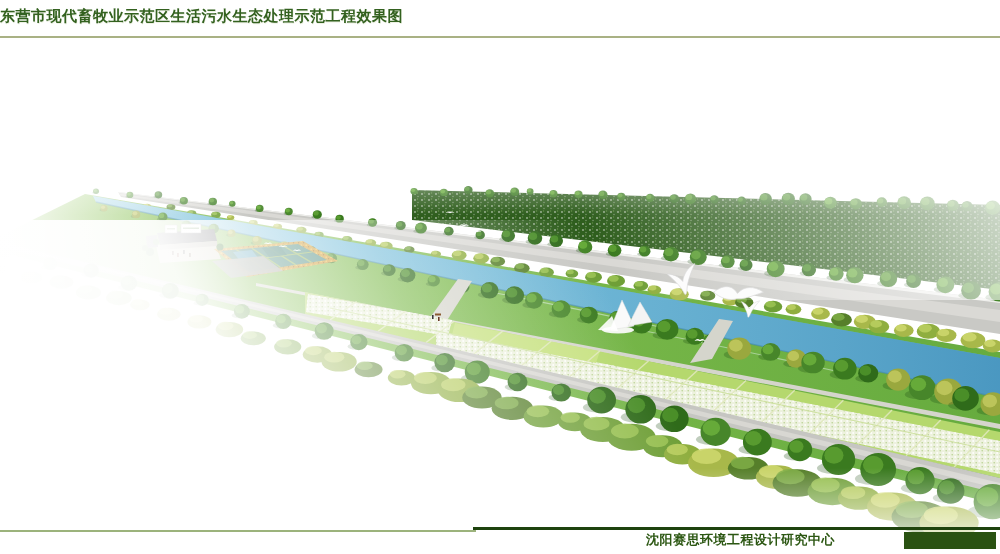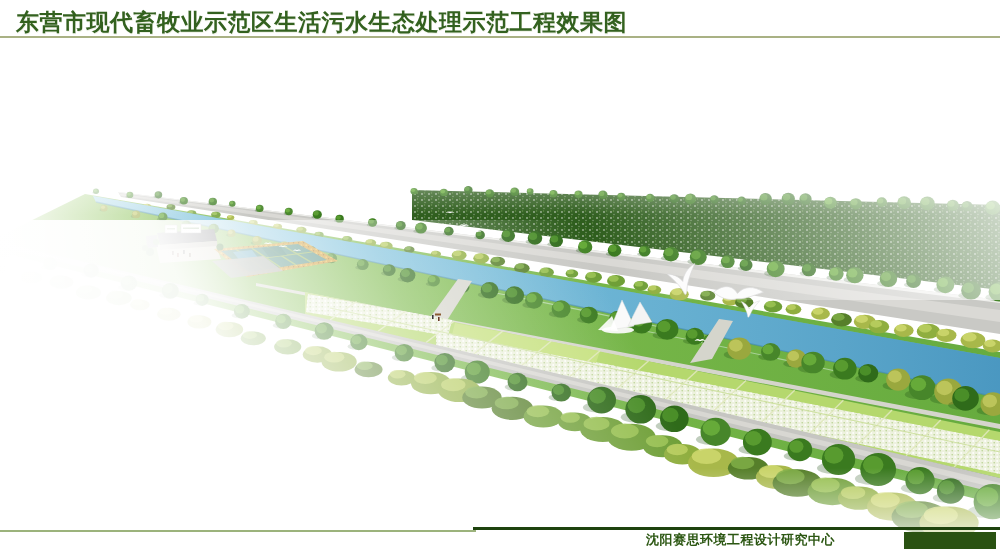--- a/index.html
+++ b/index.html
@@ -1,19 +1,19 @@
 <!DOCTYPE html>
 <html style="--page-bg: #ffffff; --title-green: #33611f; --rule-olive: #a9b184; --rule-light-olive: #9cb37c; --rule-dark: #1e430e; --credit-green: #2c5713; --block-green: #2a5212;"><head>
 <meta charset="utf-8">
 <style>
   html,body{margin:0;padding:0;background:#fff;}
   .page{position:relative;width:1000px;height:554px;background:var(--page-bg,#fff);overflow:hidden;
         font-family:"Liberation Sans","DejaVu Sans",sans-serif;}
   .scene{position:absolute;left:0;top:0;}
-  .title{position:absolute;left:16px;top:7px;font-size:23px;font-weight:bold;
+  .title{position:absolute;left:0;top:7px;font-size:15px;font-weight:bold;
          color:var(--title-green,#33611f);letter-spacing:0.5px;white-space:nowrap;
          text-shadow:0.6px 0.6px 0 rgba(235,240,225,.9);}
   .title-rule{position:absolute;left:0;top:36px;width:1000px;height:2px;
               background:var(--rule-olive,#a9b184);}
   .rule-light{position:absolute;left:0;top:530px;width:476px;height:2px;
               background:var(--rule-light-olive,#9cb37c);}
   .rule-dark{position:absolute;left:473px;top:527px;width:527px;height:3px;
              background:var(--rule-dark,#1e430e);}
   .credit{position:absolute;left:646px;top:531px;font-size:13px;font-weight:bold;
           color:var(--credit-green,#2c5713);letter-spacing:0.5px;white-space:nowrap;}

